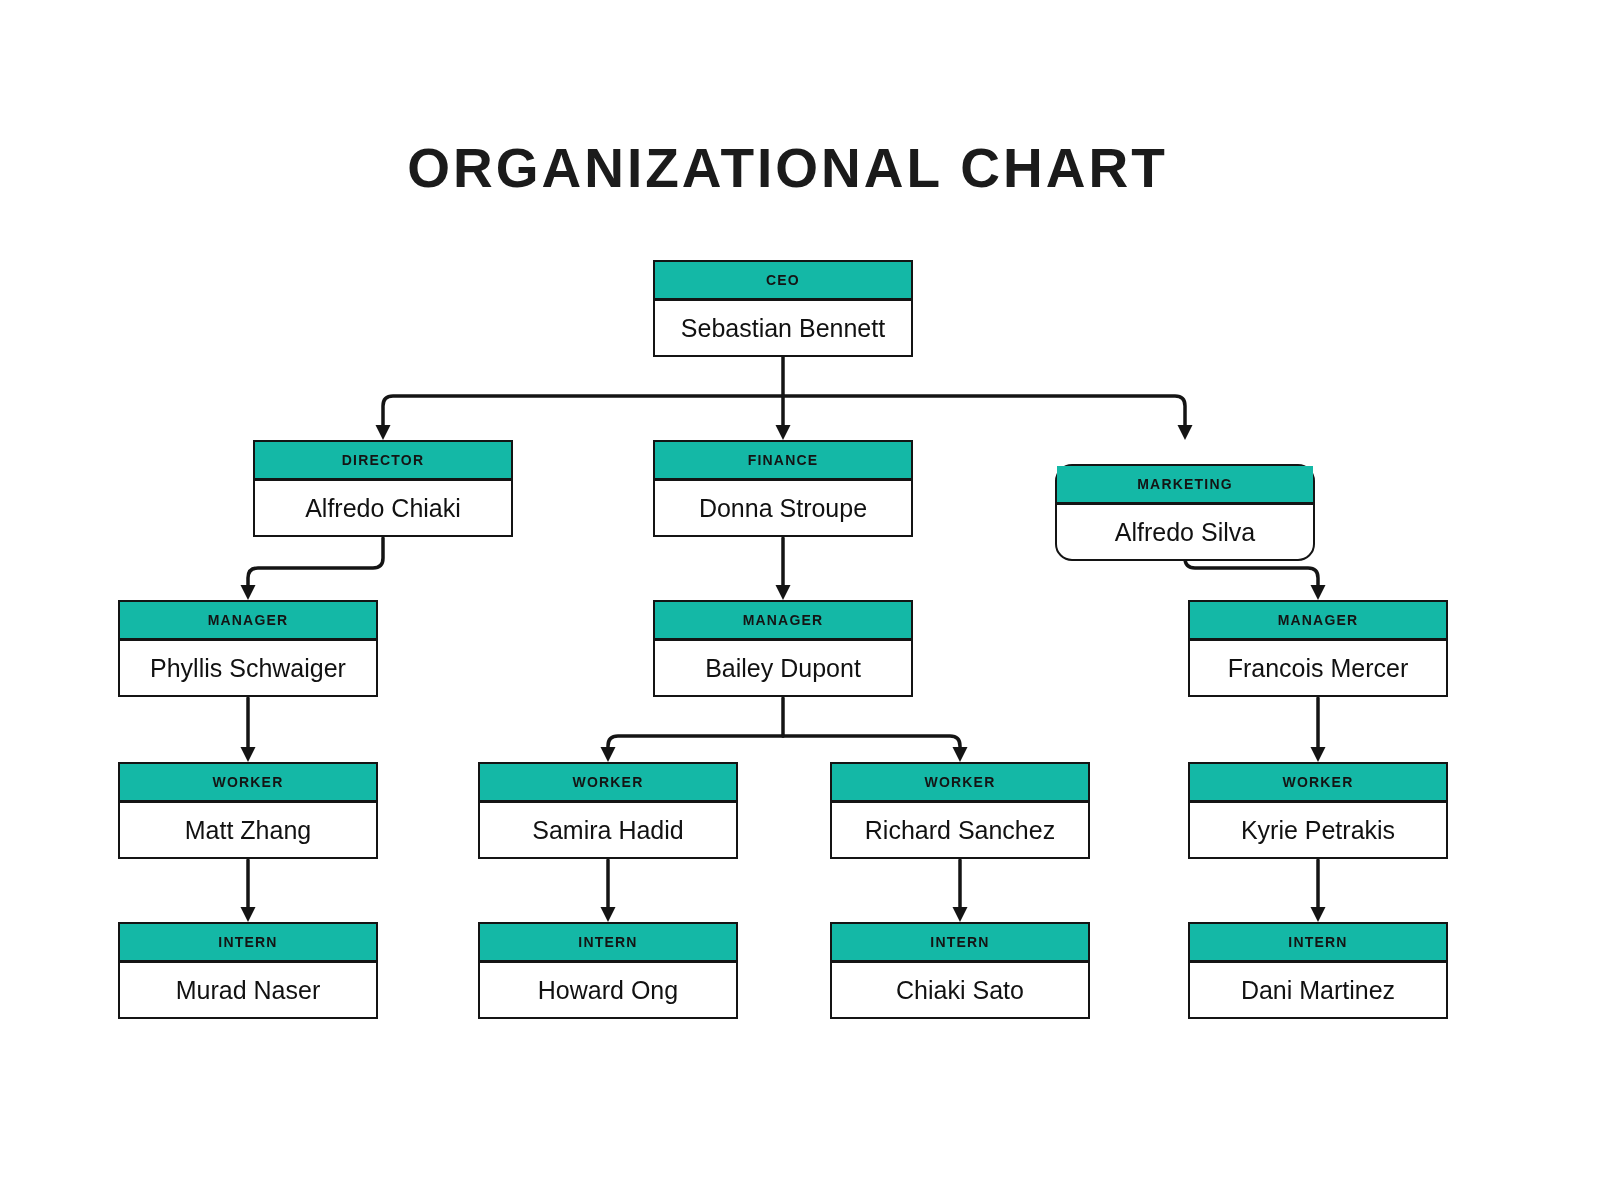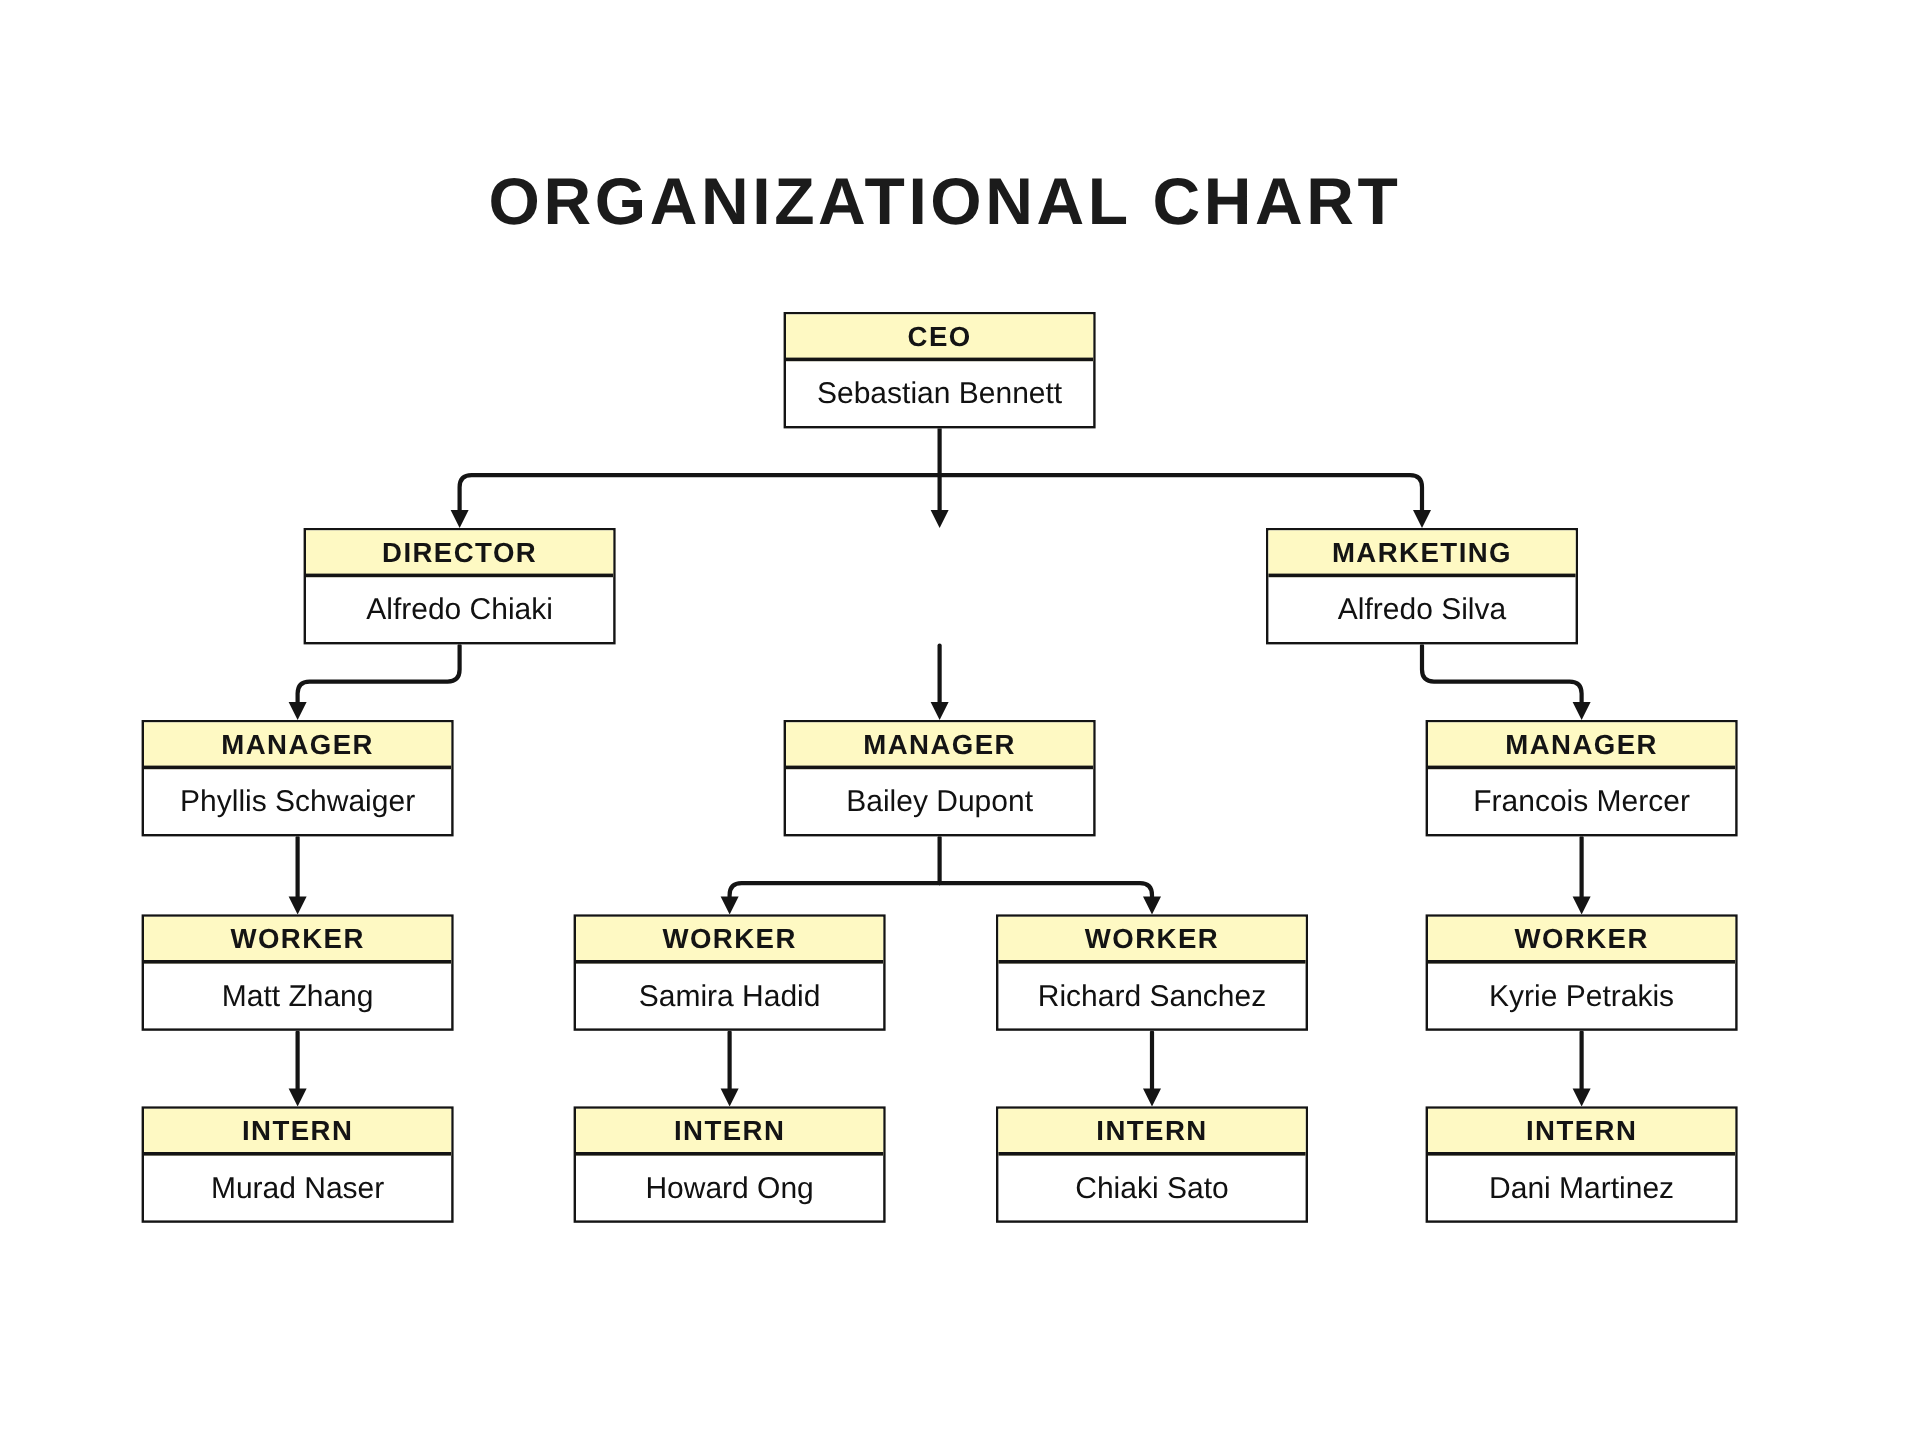--- a/index.html
+++ b/index.html
@@ -35,26 +35,26 @@
   }
   .node {
     position: absolute;
     width: 260px;
     border: 2px solid #141414;
     background: #ffffff;
     box-sizing: border-box;
   }
   .node-header {
     height: 36px;
-    background: #fef9c3;
+    background: #14b8a6;
     border-bottom: 3px solid #141414;
     display: flex;
     align-items: center;
     justify-content: center;
-    font-size: 23px;
+    font-size: 14px;
     font-weight: bold;
     letter-spacing: 1.2px;
     color: #141414;
   }
   .node-body {
     height: 54px;
     display: flex;
     align-items: center;
     justify-content: center;
     font-size: 25px;
@@ -117,21 +117,25 @@
 
   <div class="node" style="left:653px; top:260px;">
     <div class="node-header">CEO</div>
     <div class="node-body">Sebastian Bennett</div>
   </div>
 
   <div class="node" style="left:253px; top:440px;">
     <div class="node-header">DIRECTOR</div>
     <div class="node-body">Alfredo Chiaki</div>
   </div>
-  <div class="node" style="left:1055px; top:440px;">
+  <div class="node" style="left:653px; top:440px;">
+    <div class="node-header">FINANCE</div>
+    <div class="node-body">Donna Stroupe</div>
+  </div>
+  <div class="node" style="left:1055px; top:464px;border-radius:17px;">
     <div class="node-header">MARKETING</div>
     <div class="node-body">Alfredo Silva</div>
   </div>
 
   <div class="node" style="left:118px; top:600px;">
     <div class="node-header">MANAGER</div>
     <div class="node-body">Phyllis Schwaiger</div>
   </div>
   <div class="node" style="left:653px; top:600px;">
     <div class="node-header">MANAGER</div>

